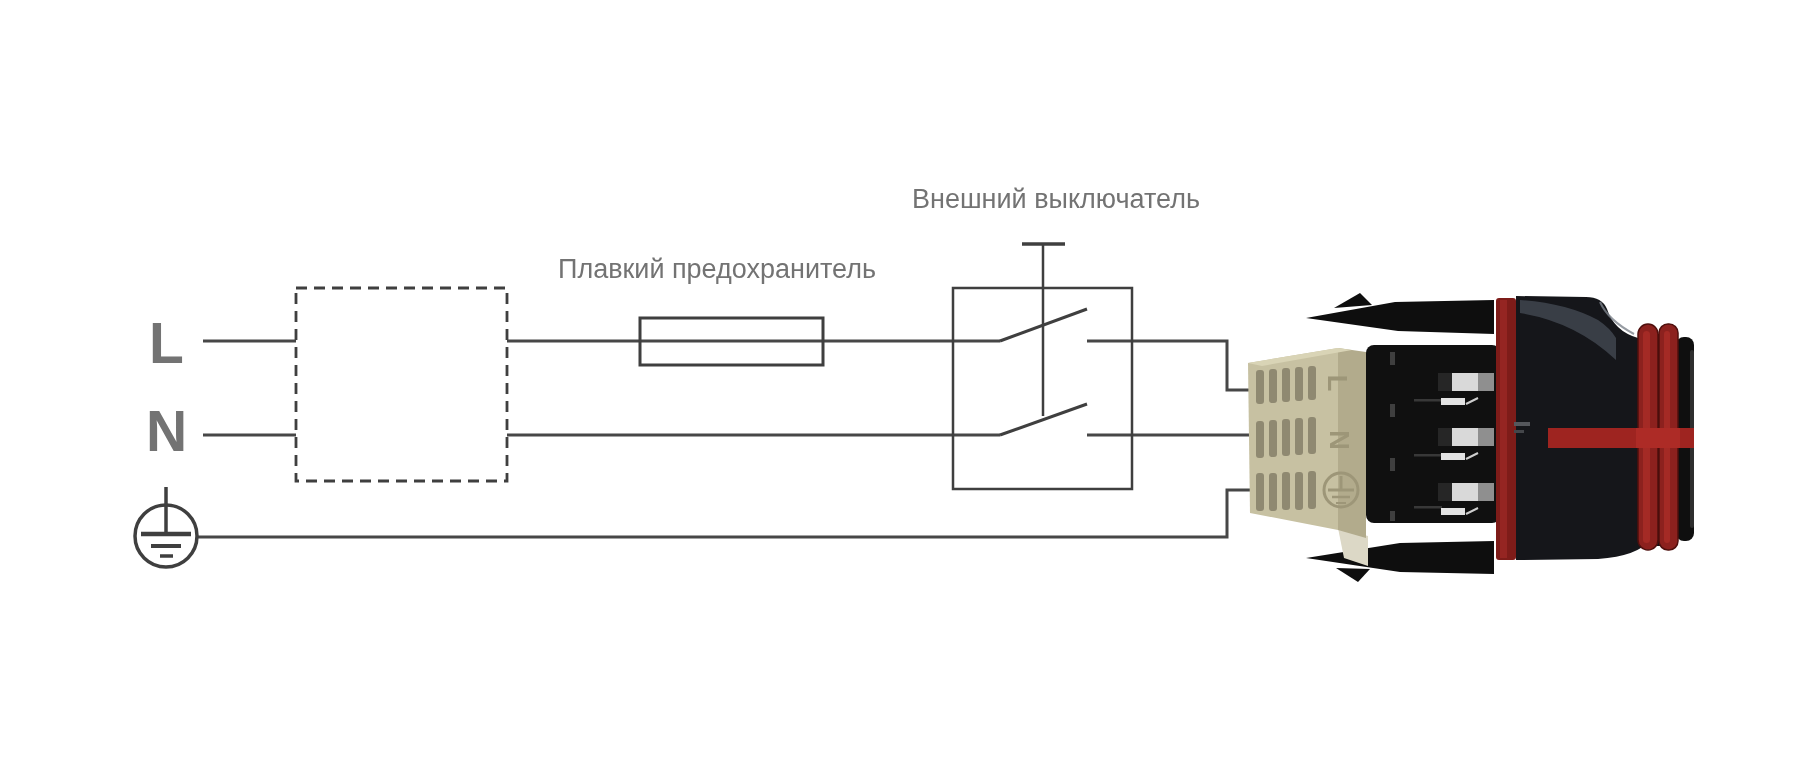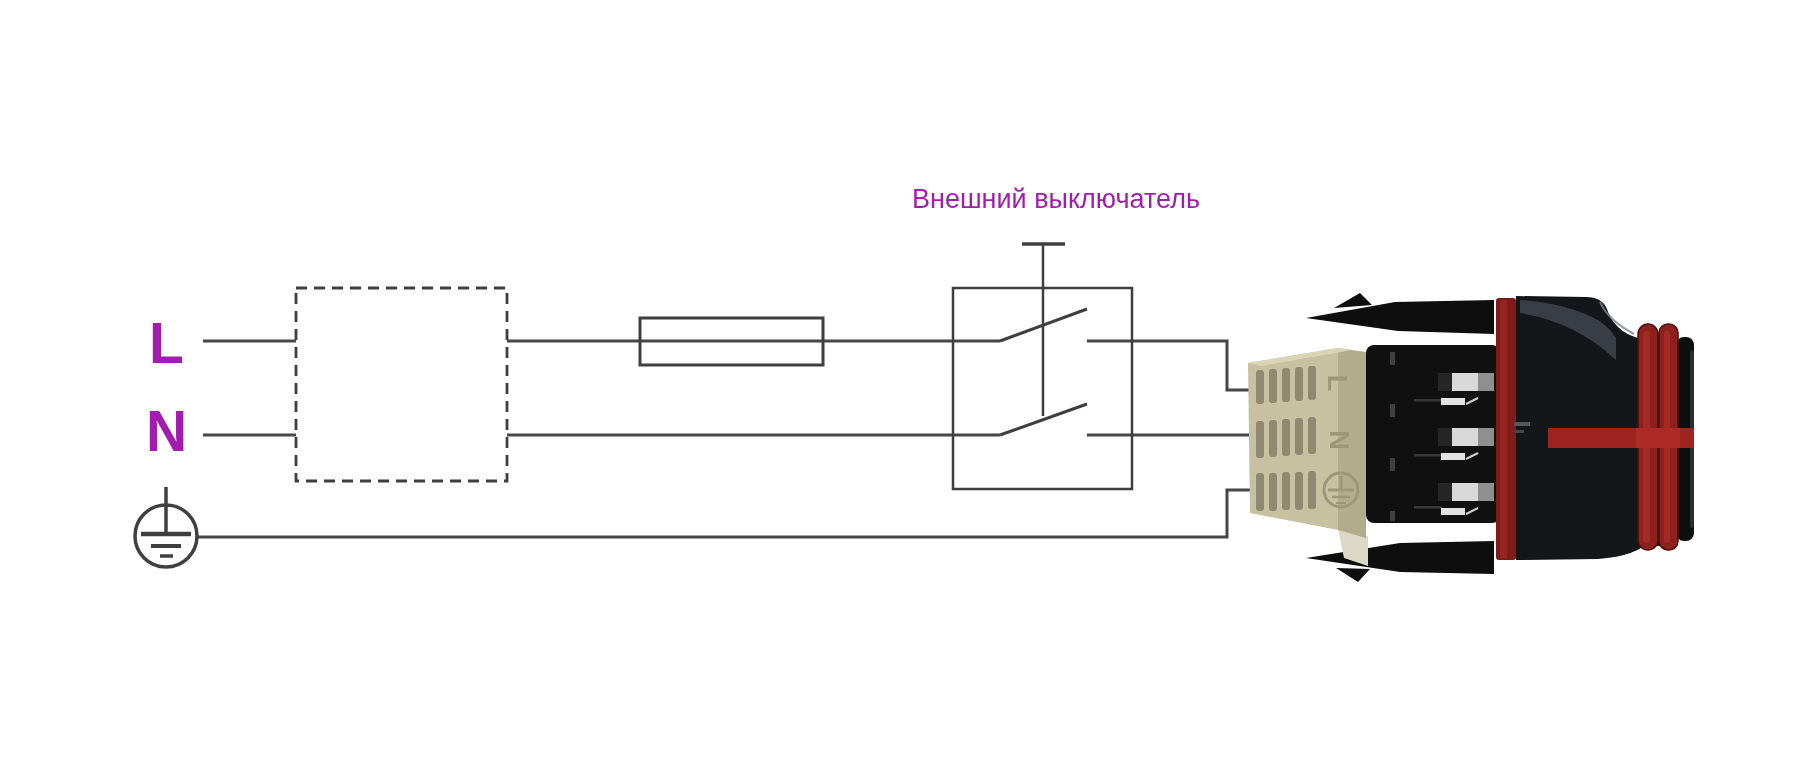--- a/index.html
+++ b/index.html
@@ -6,21 +6,21 @@
   .canvas{
     position:relative;
     width:1815px;height:775px;
     background:#ffffff;
     overflow:hidden;
     font-family:"Liberation Sans", sans-serif;
   }
   .layer{position:absolute;left:0;top:0;}
   .lbl{
     position:absolute;
-    color:#a21caf;
+    color:#737373;
     font-family:"Liberation Sans", sans-serif;
     white-space:nowrap;
   }
   .lbl-terminal{
     font-size:57px;
     font-weight:700;
     line-height:1;
   }
   .lbl-l{left:149px;top:315px;}
   .lbl-n{left:146px;top:403px;}
@@ -198,14 +198,15 @@
           <path d="M1328 490 H1354" stroke-width="3"></path>
           <path d="M1332 497 H1350" stroke-width="2.5"></path>
           <path d="M1336 503 H1346" stroke-width="2"></path>
         </g>
       </g>
     </g>
   </svg>
 
   <div class="lbl lbl-terminal lbl-l">L</div>
   <div class="lbl lbl-terminal lbl-n">N</div>
+  <div class="lbl lbl-fuse">Плавкий предохранитель</div>
   <div class="lbl lbl-switch">Внешний выключатель</div>
 </div>
 
 </body></html>

